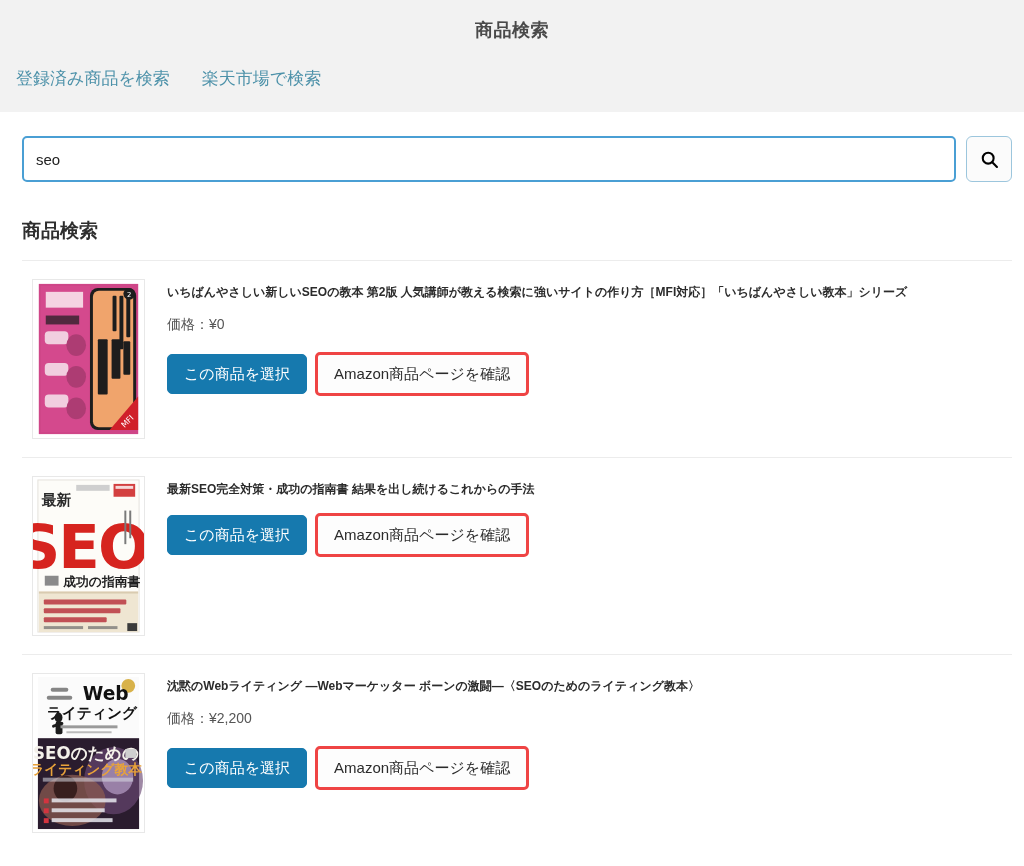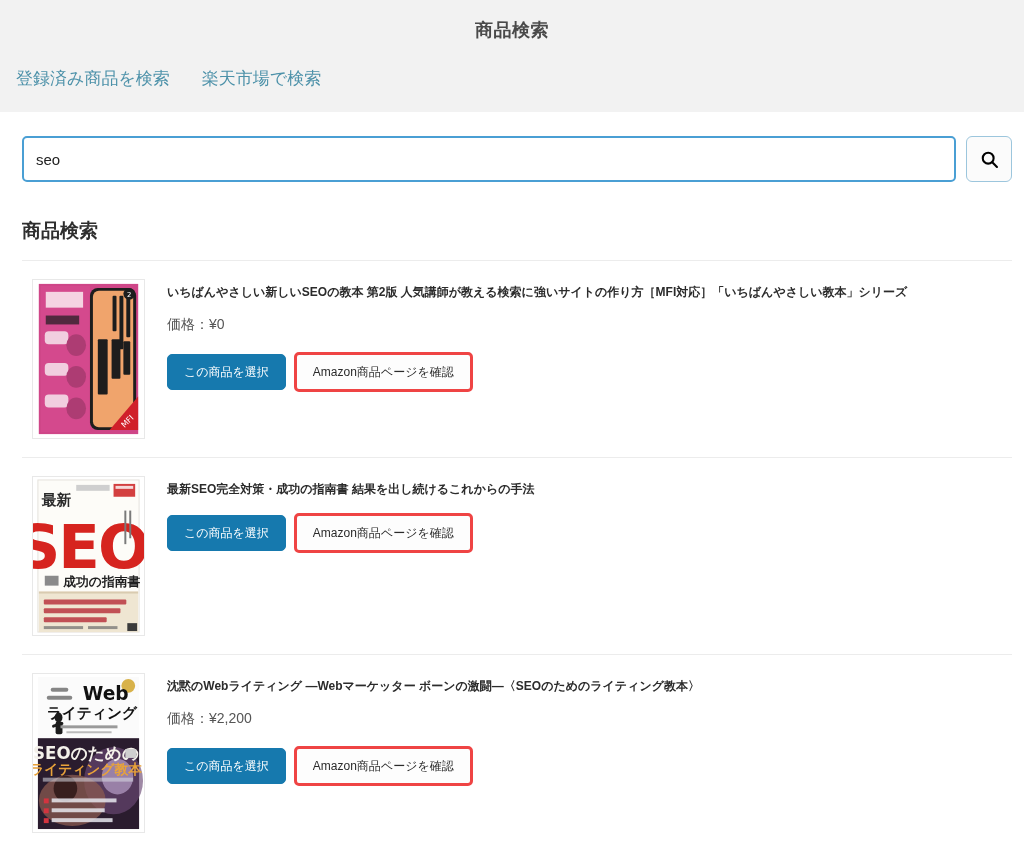--- a/index.html
+++ b/index.html
@@ -152,21 +152,21 @@
     font-size: 14px;
     color: #555;
     margin: 0 0 18px 0;
   }
   .btn-row {
     display: flex;
     gap: 8px;
     align-items: center;
   }
   .btn {
-    font-size: 12px;
+    font-size: 15px;
     font-family: "Liberation Sans", "DejaVu Sans", sans-serif;
     border-radius: 5px;
     padding: 10px 16px;
     cursor: pointer;
     line-height: 1.2;
     white-space: nowrap;
   }
   .btn-primary {
     background: #1679ae;
     border: 1px solid #1679ae;

